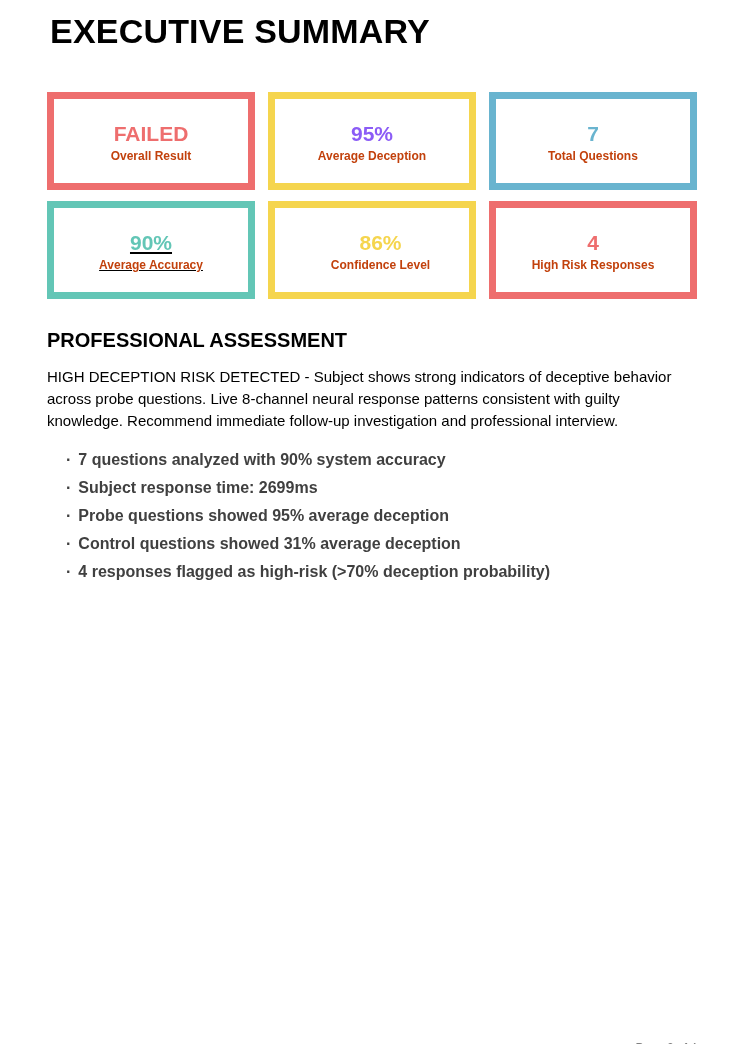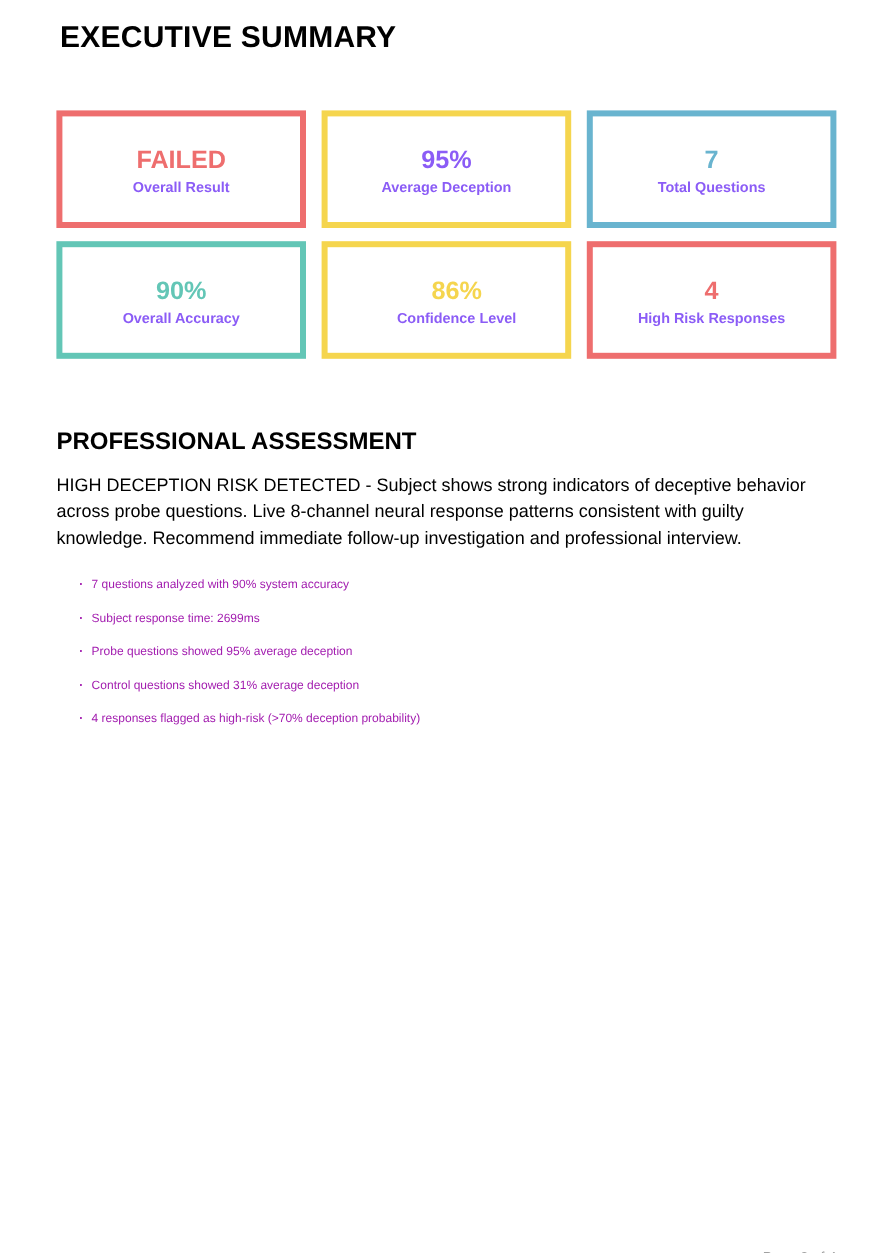--- a/index.html
+++ b/index.html
@@ -14,84 +14,84 @@
     position: relative;
     width: 743px; height: 1044px;
     background: #ffffff;
     box-sizing: border-box;
     padding: 0 46px 0 47px;
   }
   .page-title {
     margin: 0;
     padding-top: 15px;
     padding-left: 3px;
-    font-size: 25px;
+    font-size: 34px;
     font-weight: bold;
     line-height: 33px;
     letter-spacing: 0.2px;
     color: #000000;
   }
   .cards-grid {
     margin-top: 44px;
     width: 650px;
     display: grid;
     grid-template-columns: repeat(3, 1fr);
     grid-template-rows: 98px 98px;
     column-gap: 13px;
     row-gap: 11px;
   }
   .card {
     box-sizing: border-box;
-    border: 5px solid #8b5cf6;
+    border: 7px solid #8b5cf6;
     background: #ffffff;
     display: flex;
     flex-direction: column;
     align-items: center;
     justify-content: center;
     padding-top: 4px;
   }
   .card-value {
     font-size: 21px;
     font-weight: bold;
     line-height: 22px;
   }
   .card-label {
     margin-top: 4px;
     font-size: 12px;
     font-weight: bold;
-    color: #8b5cf6;
+    color: #c2410c;
   }
   .section-heading {
     margin: 0;
     font-size: 20px;
     font-weight: bold;
     line-height: 24px;
     color: #000000;
   }
-  .heading-assessment { margin-top: 57px; }
+  .heading-assessment { margin-top: 29px; }
   .assessment-body {
     margin: 14px 0 0 0;
     width: 646px;
     font-size: 15px;
     font-weight: normal;
     line-height: 22px;
     color: #000000;
   }
   .heading-findings { margin-top: 23px; }
   .findings-list {
     list-style: none;
     margin: 19px 0 0 0;
     padding: 0 0 0 19px;
   }
   .findings-list li {
-    font-size: 10px;
-    font-weight: normal;
+    font-size: 16px;
+    font-weight: bold;
     line-height: 18px;
     margin-bottom: 10px;
-    color: #a21caf;
+    color: #404040;
   }
   .findings-list li::before {
     content: "\00B7";
     display: inline-block;
     margin-right: 7px;
     font-weight: bold;
   }
   .page-footer {
     position: absolute;
     top: 1041px;
@@ -117,23 +117,23 @@
     <div class="card" style="border-color: rgb(245, 213, 78);">
       <div class="card-value" style="color: #8b5cf6;">95%</div>
       <div class="card-label">Average Deception</div>
     </div>
 
     <div class="card" style="border-color: rgb(105, 180, 207);">
       <div class="card-value" style="color: rgb(105, 180, 207);">7</div>
       <div class="card-label">Total Questions</div>
     </div>
 
-    <div class="card" style="border-color: rgb(99, 198, 182);">
+    <div class="card" style="border-color: rgb(99, 198, 182); text-decoration: underline;">
       <div class="card-value" style="color: rgb(99, 198, 182);">90%</div>
-      <div class="card-label">Overall Accuracy</div>
+      <div class="card-label">Average Accuracy</div>
     </div>
 
     <div class="card" style="border-color: rgb(245, 213, 78); padding-left: 17px;">
       <div class="card-value" style="color: rgb(245, 213, 78);">86%</div>
       <div class="card-label">Confidence Level</div>
     </div>
 
     <div class="card" style="border-color: rgb(238, 110, 110);">
       <div class="card-value" style="color: rgb(238, 110, 110);">4</div>
       <div class="card-label">High Risk Responses</div>

